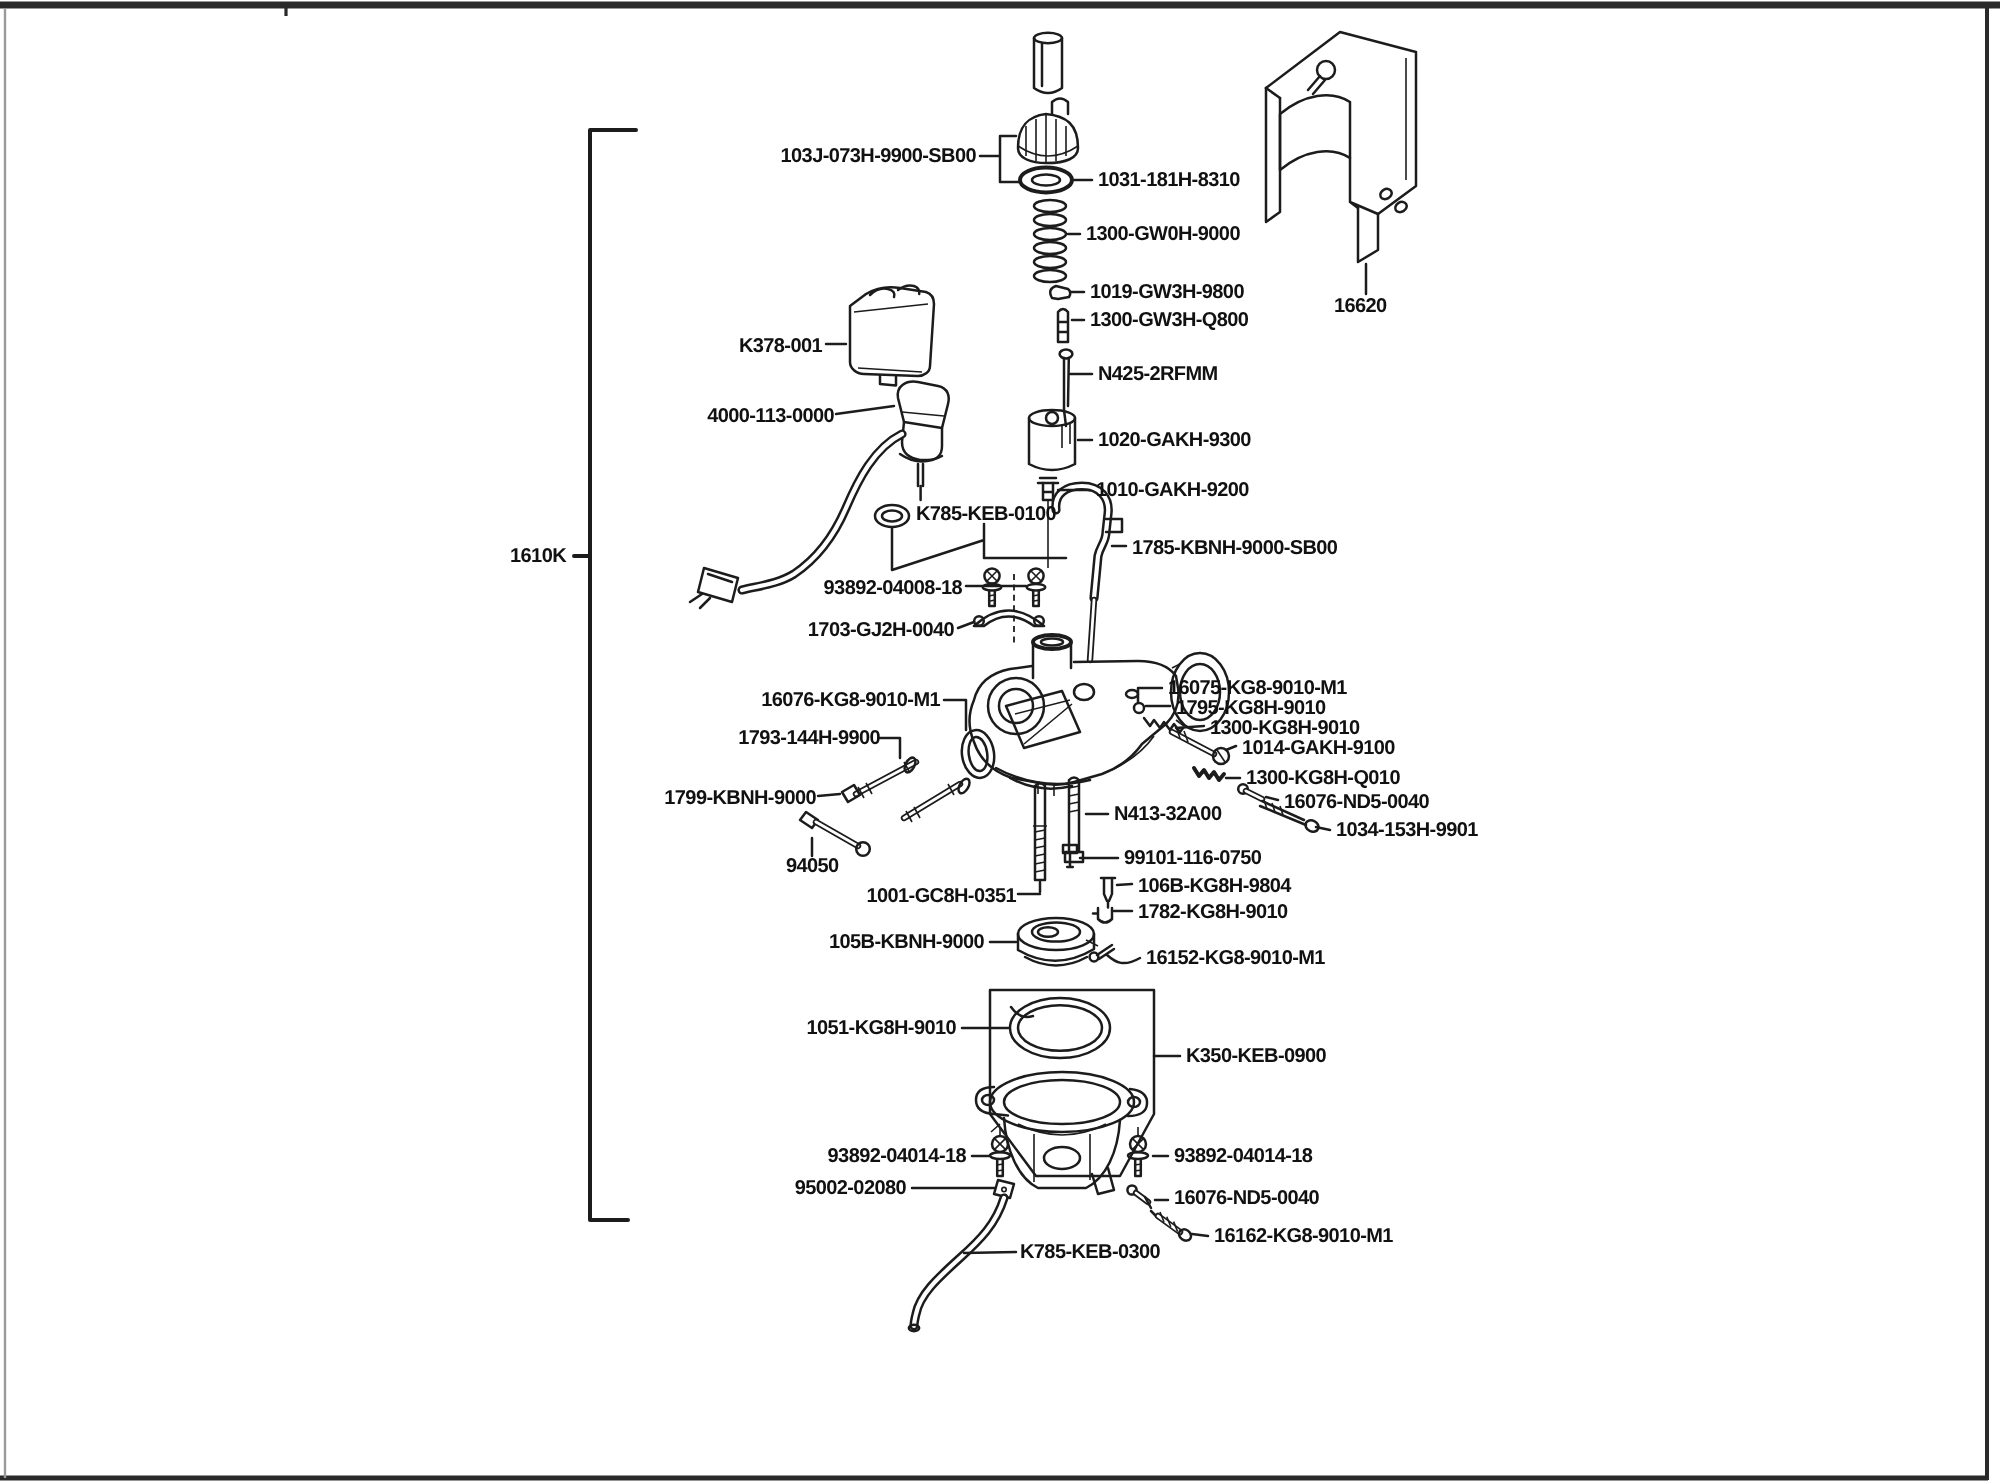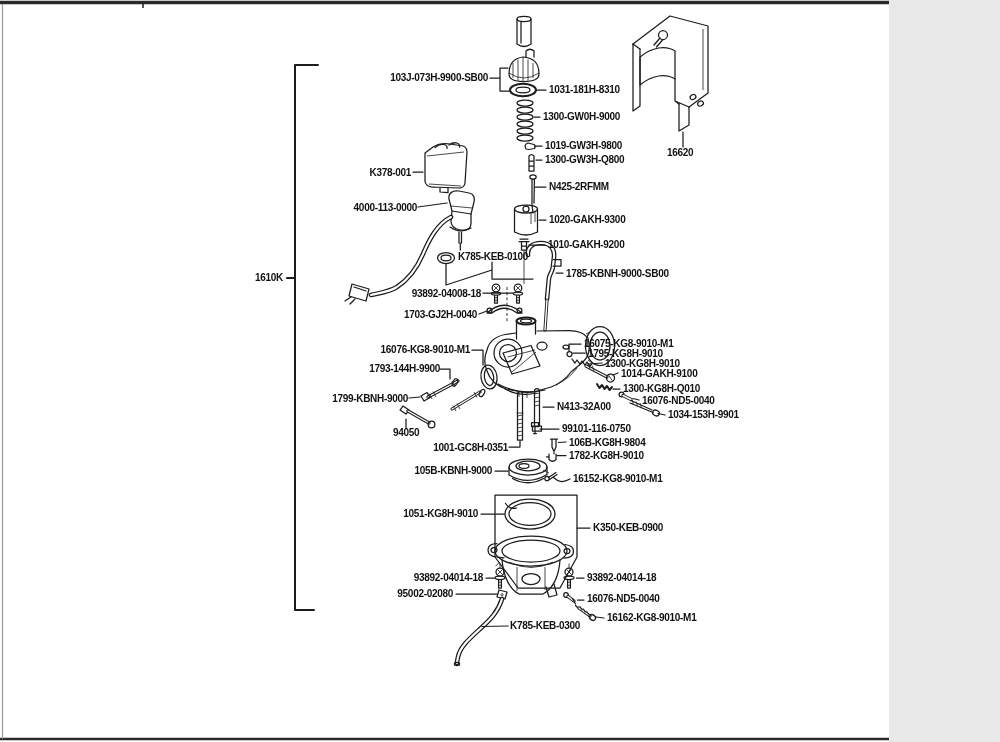--- a/index.html
+++ b/index.html
@@ -1,18 +1,18 @@
 <!DOCTYPE html>
 <html style="--line: #1c1c1c; --text: #111111; --background: #ffffff; --border: #2a2a2a;"><head>
 <meta charset="utf-8">
 <style>
   :root { --line:#1c1c1c; --text:#111111; --background:#ffffff; --border:#2a2a2a; --faint:#9a9a9a; }
   html,body { margin:0; padding:0; background:#e8e8e8; }
   .page {
-    position:relative; width:889px; height:742px; background:var(--background);
+    position:relative; width:1000px; height:742px; background:var(--background);
     font-family:"Liberation Sans", sans-serif; overflow:hidden;
   }
   svg { display:block; color:var(--line); }
   .ln   { stroke:var(--line); stroke-width:1.25; fill:none; stroke-linecap:round; stroke-linejoin:round; }
   .ln2  { stroke:var(--line); stroke-width:2;    fill:none; stroke-linecap:round; stroke-linejoin:round; }
   .thin { stroke:var(--line); stroke-width:0.8;  fill:none; }
   .dash { stroke:var(--line); stroke-width:0.9;  fill:none; stroke-dasharray:3 2.2; }
   .thk  { stroke:var(--line); stroke-width:4.6;  fill:none; stroke-linecap:round; stroke-linejoin:round; }
   .mid  { stroke:var(--line); stroke-width:3.2;  fill:none; stroke-linecap:round; }
   .core { stroke:var(--background); stroke-width:2.1; fill:none; stroke-linecap:round; stroke-linejoin:round; }

